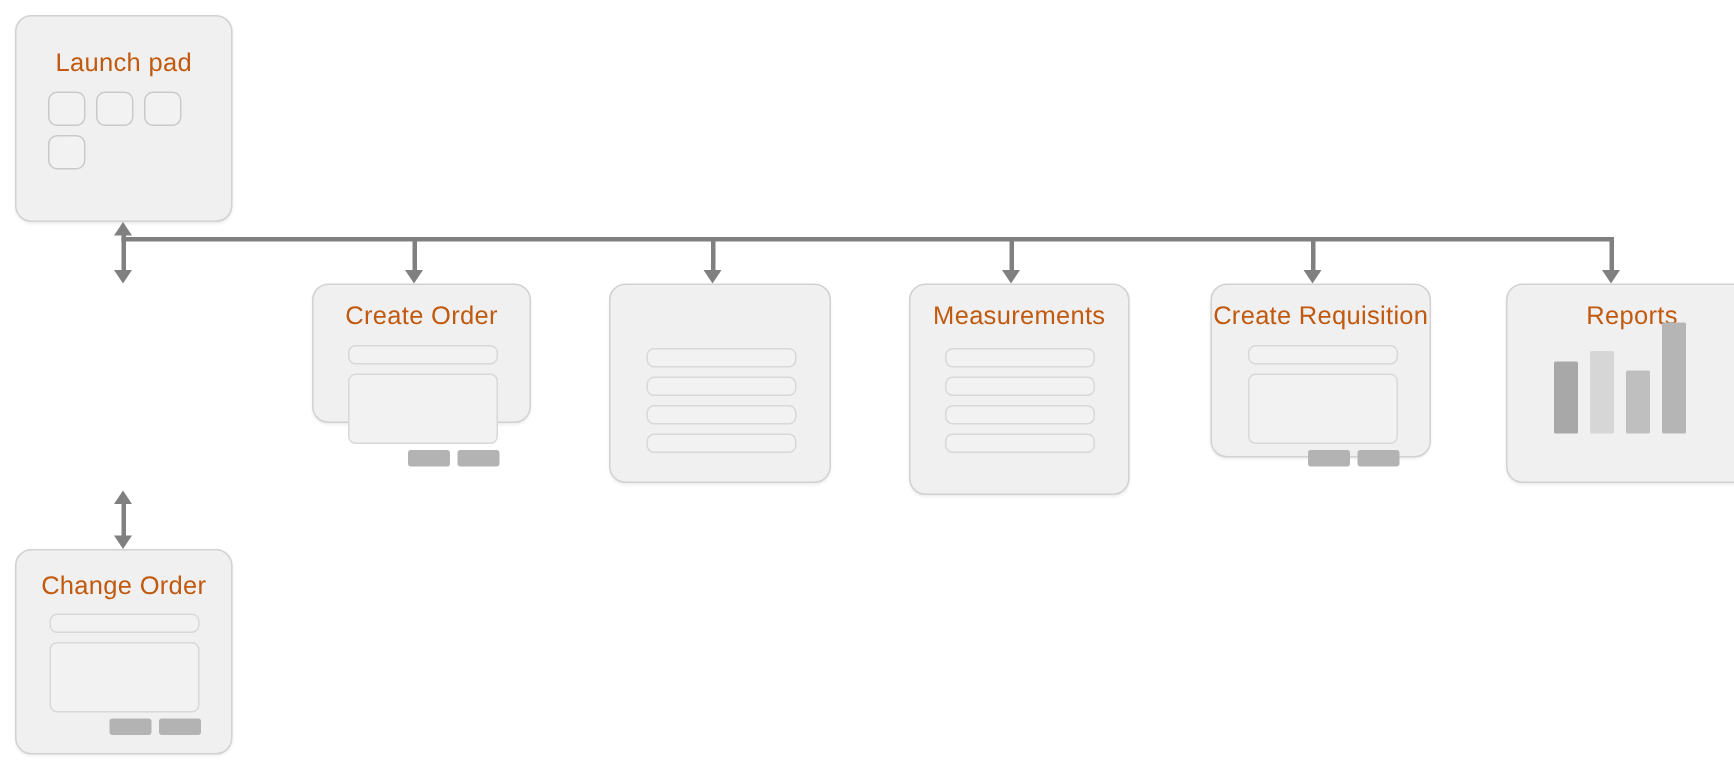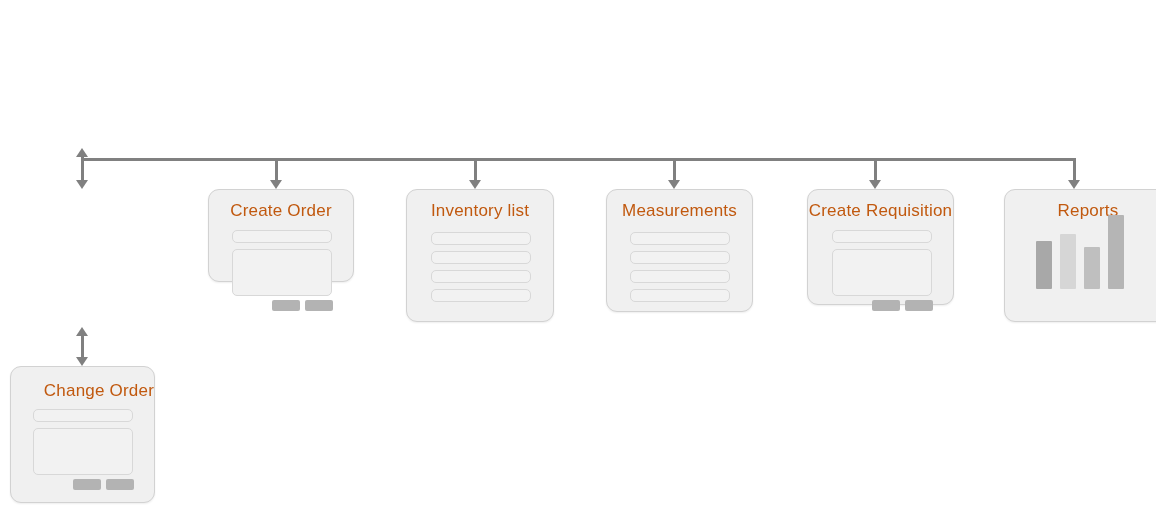--- a/index.html
+++ b/index.html
@@ -121,39 +121,45 @@
   <div class="line-v" style="left:874px;  top:158px; height:22px;"></div>
   <div class="arrow-down" style="left:869px; top:180px;"></div>
 
   <div class="line-v" style="left:1073px; top:158px; height:22px;"></div>
   <div class="arrow-down" style="left:1068px; top:180px;"></div>
 
   <div class="arrow-up" style="left:76px; top:327px;"></div>
   <div class="line-v" style="left:81px; top:335px; height:24px;"></div>
   <div class="arrow-down" style="left:76px; top:357px;"></div>
 
+  <div class="card" style="left:10px; top:10px; width:145px; height:138px;">
+    <div class="card-title" style="top:21px;">Launch pad</div>
+    <div class="tile" style="left:21px; top:50px; width:25px; height:23px;"></div>
+    <div class="tile" style="left:53px; top:50px; width:25px; height:23px;"></div>
+    <div class="tile" style="left:85px; top:50px; width:25px; height:23px;"></div>
+    <div class="tile" style="left:21px; top:79px; width:25px; height:23px;"></div>
+  </div>
 
 
   <div class="card" style="left:208px; top:189px; width:146px; height:93px;">
     <div class="card-title" style="top:11px;">Create Order</div>
     <div class="bar" style="left:23px; top:40px; width:100px; height:13px;"></div>
     <div class="panel" style="left:23px; top:59px; width:100px; height:47px;"></div>
     <div class="btn" style="left:63px; top:110px; width:28px; height:11px;"></div>
     <div class="btn" style="left:96px; top:110px; width:28px; height:11px;"></div>
   </div>
 
   <div class="card" style="left:406px; top:189px; width:148px; height:133px;">
-    <div class="card-title" style="top:11px;">Inventory list</div>
     <div class="bar" style="left:24px; top:42px; width:100px; height:13px;"></div>
     <div class="bar" style="left:24px; top:61px; width:100px; height:13px;"></div>
     <div class="bar" style="left:24px; top:80px; width:100px; height:13px;"></div>
     <div class="bar" style="left:24px; top:99px; width:100px; height:13px;"></div>
   </div>
 
-  <div class="card" style="left:606px; top:189px; width:147px; height:123px;">
+  <div class="card" style="left:606px; top:189px; width:147px; height:141px;">
     <div class="card-title" style="top:11px;">Measurements</div>
     <div class="bar" style="left:23px; top:42px; width:100px; height:13px;"></div>
     <div class="bar" style="left:23px; top:61px; width:100px; height:13px;"></div>
     <div class="bar" style="left:23px; top:80px; width:100px; height:13px;"></div>
     <div class="bar" style="left:23px; top:99px; width:100px; height:13px;"></div>
   </div>
 
   <div class="card" style="left:807px; top:189px; width:147px; height:116px;">
     <div class="card-title" style="top:11px;">Create Requisition</div>
     <div class="bar" style="left:24px; top:40px; width:100px; height:13px;"></div>
@@ -164,20 +170,20 @@
 
   <div class="card" style="left:1004px; top:189px; width:168px; height:133px;">
     <div class="card-title" style="top:11px;">Reports</div>
     <div class="chart-bar" style="left:31px; top:51px; width:16px; height:48px; background:#a8a8a8;"></div>
     <div class="chart-bar" style="left:55px; top:44px; width:16px; height:55px; background:#d6d6d6;"></div>
     <div class="chart-bar" style="left:79px; top:57px; width:16px; height:42px; background:#bfbfbf;"></div>
     <div class="chart-bar" style="left:103px; top:25px; width:16px; height:74px; background:#b5b5b5;"></div>
   </div>
 
   <div class="card" style="left:10px; top:366px; width:145px; height:137px;">
-    <div class="card-title" style="top:14px;text-align:right;">Change Order</div>
+    <div class="card-title" style="top:14px;">Change Order</div>
     <div class="bar" style="left:22px; top:42px; width:100px; height:13px;"></div>
     <div class="panel" style="left:22px; top:61px; width:100px; height:47px;"></div>
     <div class="btn" style="left:62px; top:112px; width:28px; height:11px;"></div>
     <div class="btn" style="left:95px; top:112px; width:28px; height:11px;"></div>
   </div>
 
 </div>
 
 </body></html>

